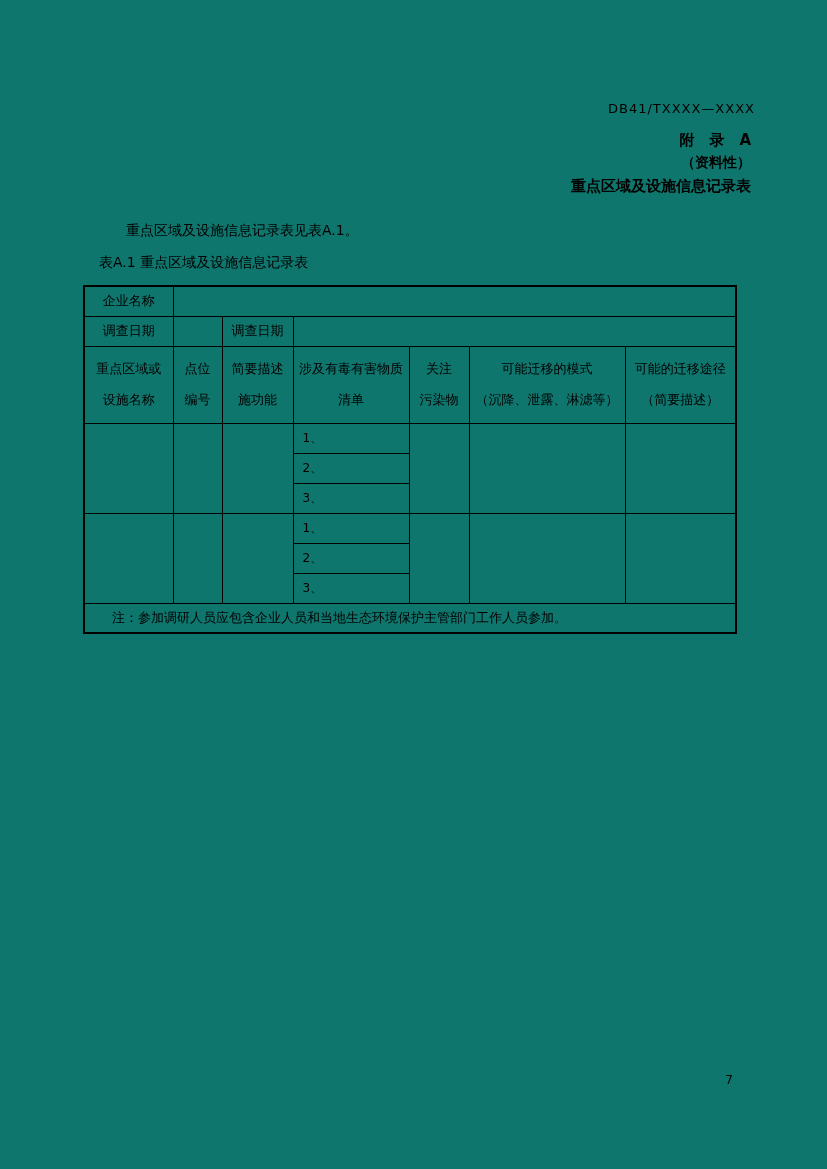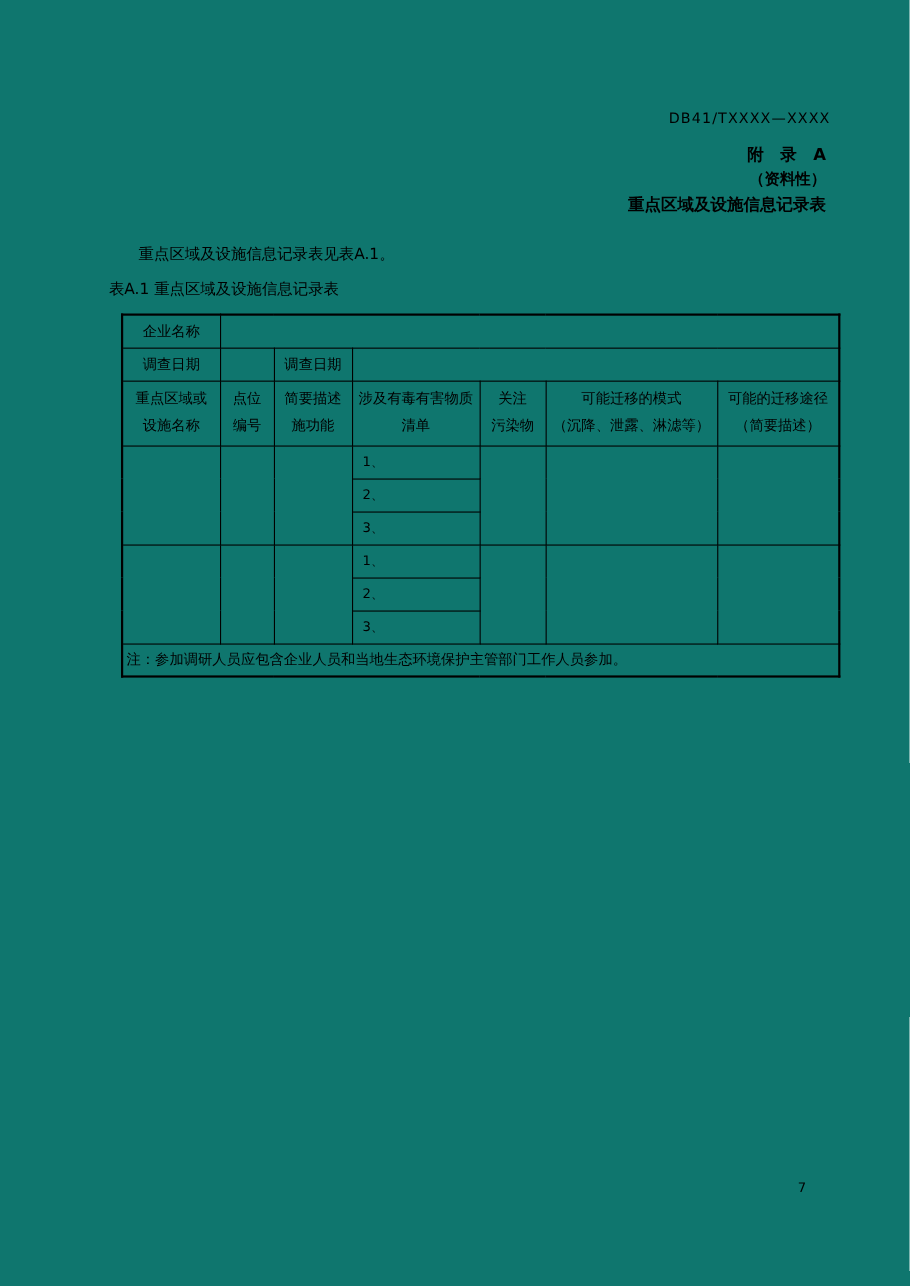--- a/index.html
+++ b/index.html
@@ -31,41 +31,41 @@
     top: 222px; left: 126px;
     font-size: 14px;
   }
   .table-caption {
     position: absolute;
     top: 254px; left: 99px; width: 652px;
     font-size: 14px; font-weight: normal;
   }
   table.record-table {
     position: absolute;
-    top: 285px; left: 110px;
+    top: 285px; left: 83px;
     width: 652px;
     border-collapse: collapse;
     table-layout: fixed;
     border: 2px solid #000;
   }
   .record-table td {
     border: 1px solid #000;
     font-size: 13px;
     text-align: center;
     vertical-align: middle;
     padding: 0;
     overflow: hidden;
     white-space: nowrap;
   }
   tr.r30 td { height: 30px; }
   tr.rhdr td { height: 58px; }
-  .hdr-cell { display: flex; flex-direction: column; justify-content: space-evenly; height: 58px; }
+  .hdr-cell { display: flex; flex-direction: column; justify-content: space-evenly; height: 76px; }
   .hdr-cell div { line-height: 16px; }
   td.item-cell { text-align: left; padding-left: 9px; font-size: 12px; }
-  td.note-cell { text-align: left; padding-left: 3px; font-size: 13px; }
+  td.note-cell { text-align: left; padding-left: 27px; font-size: 13px; }
   .page-number {
     position: absolute;
     top: 1073px; left: 721px;
     width: 16px; text-align: center;
     font-size: 12px;
   }
 </style>
 </head>
 <body>
 

